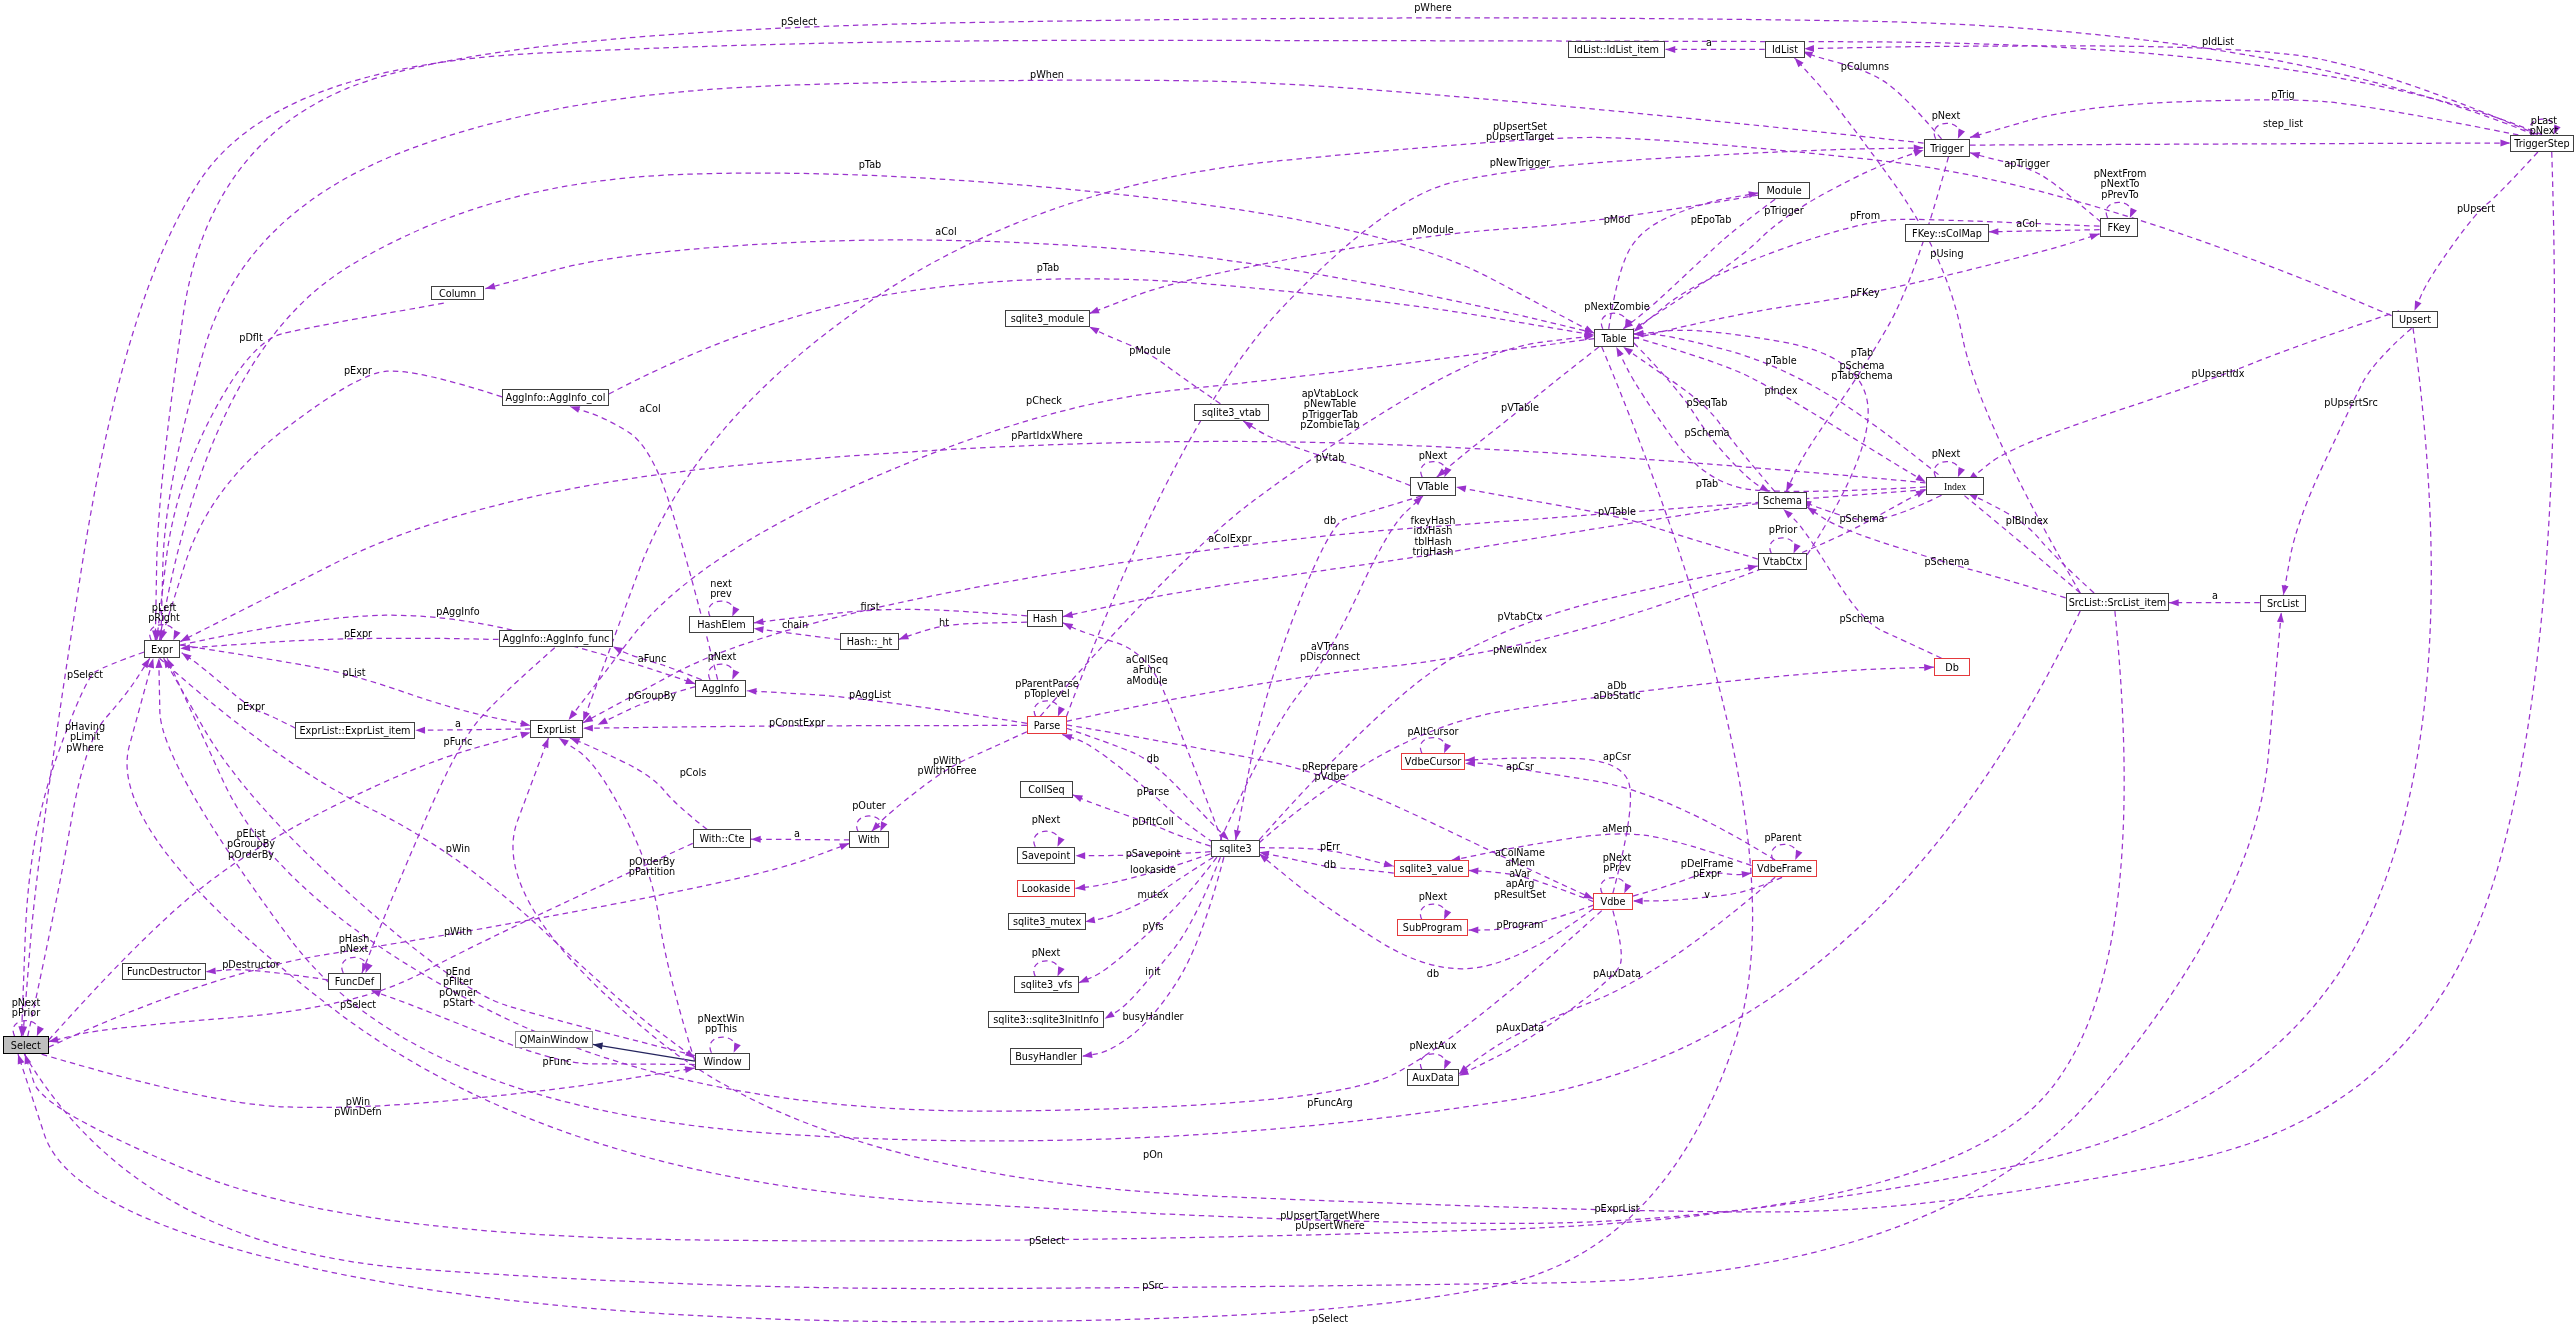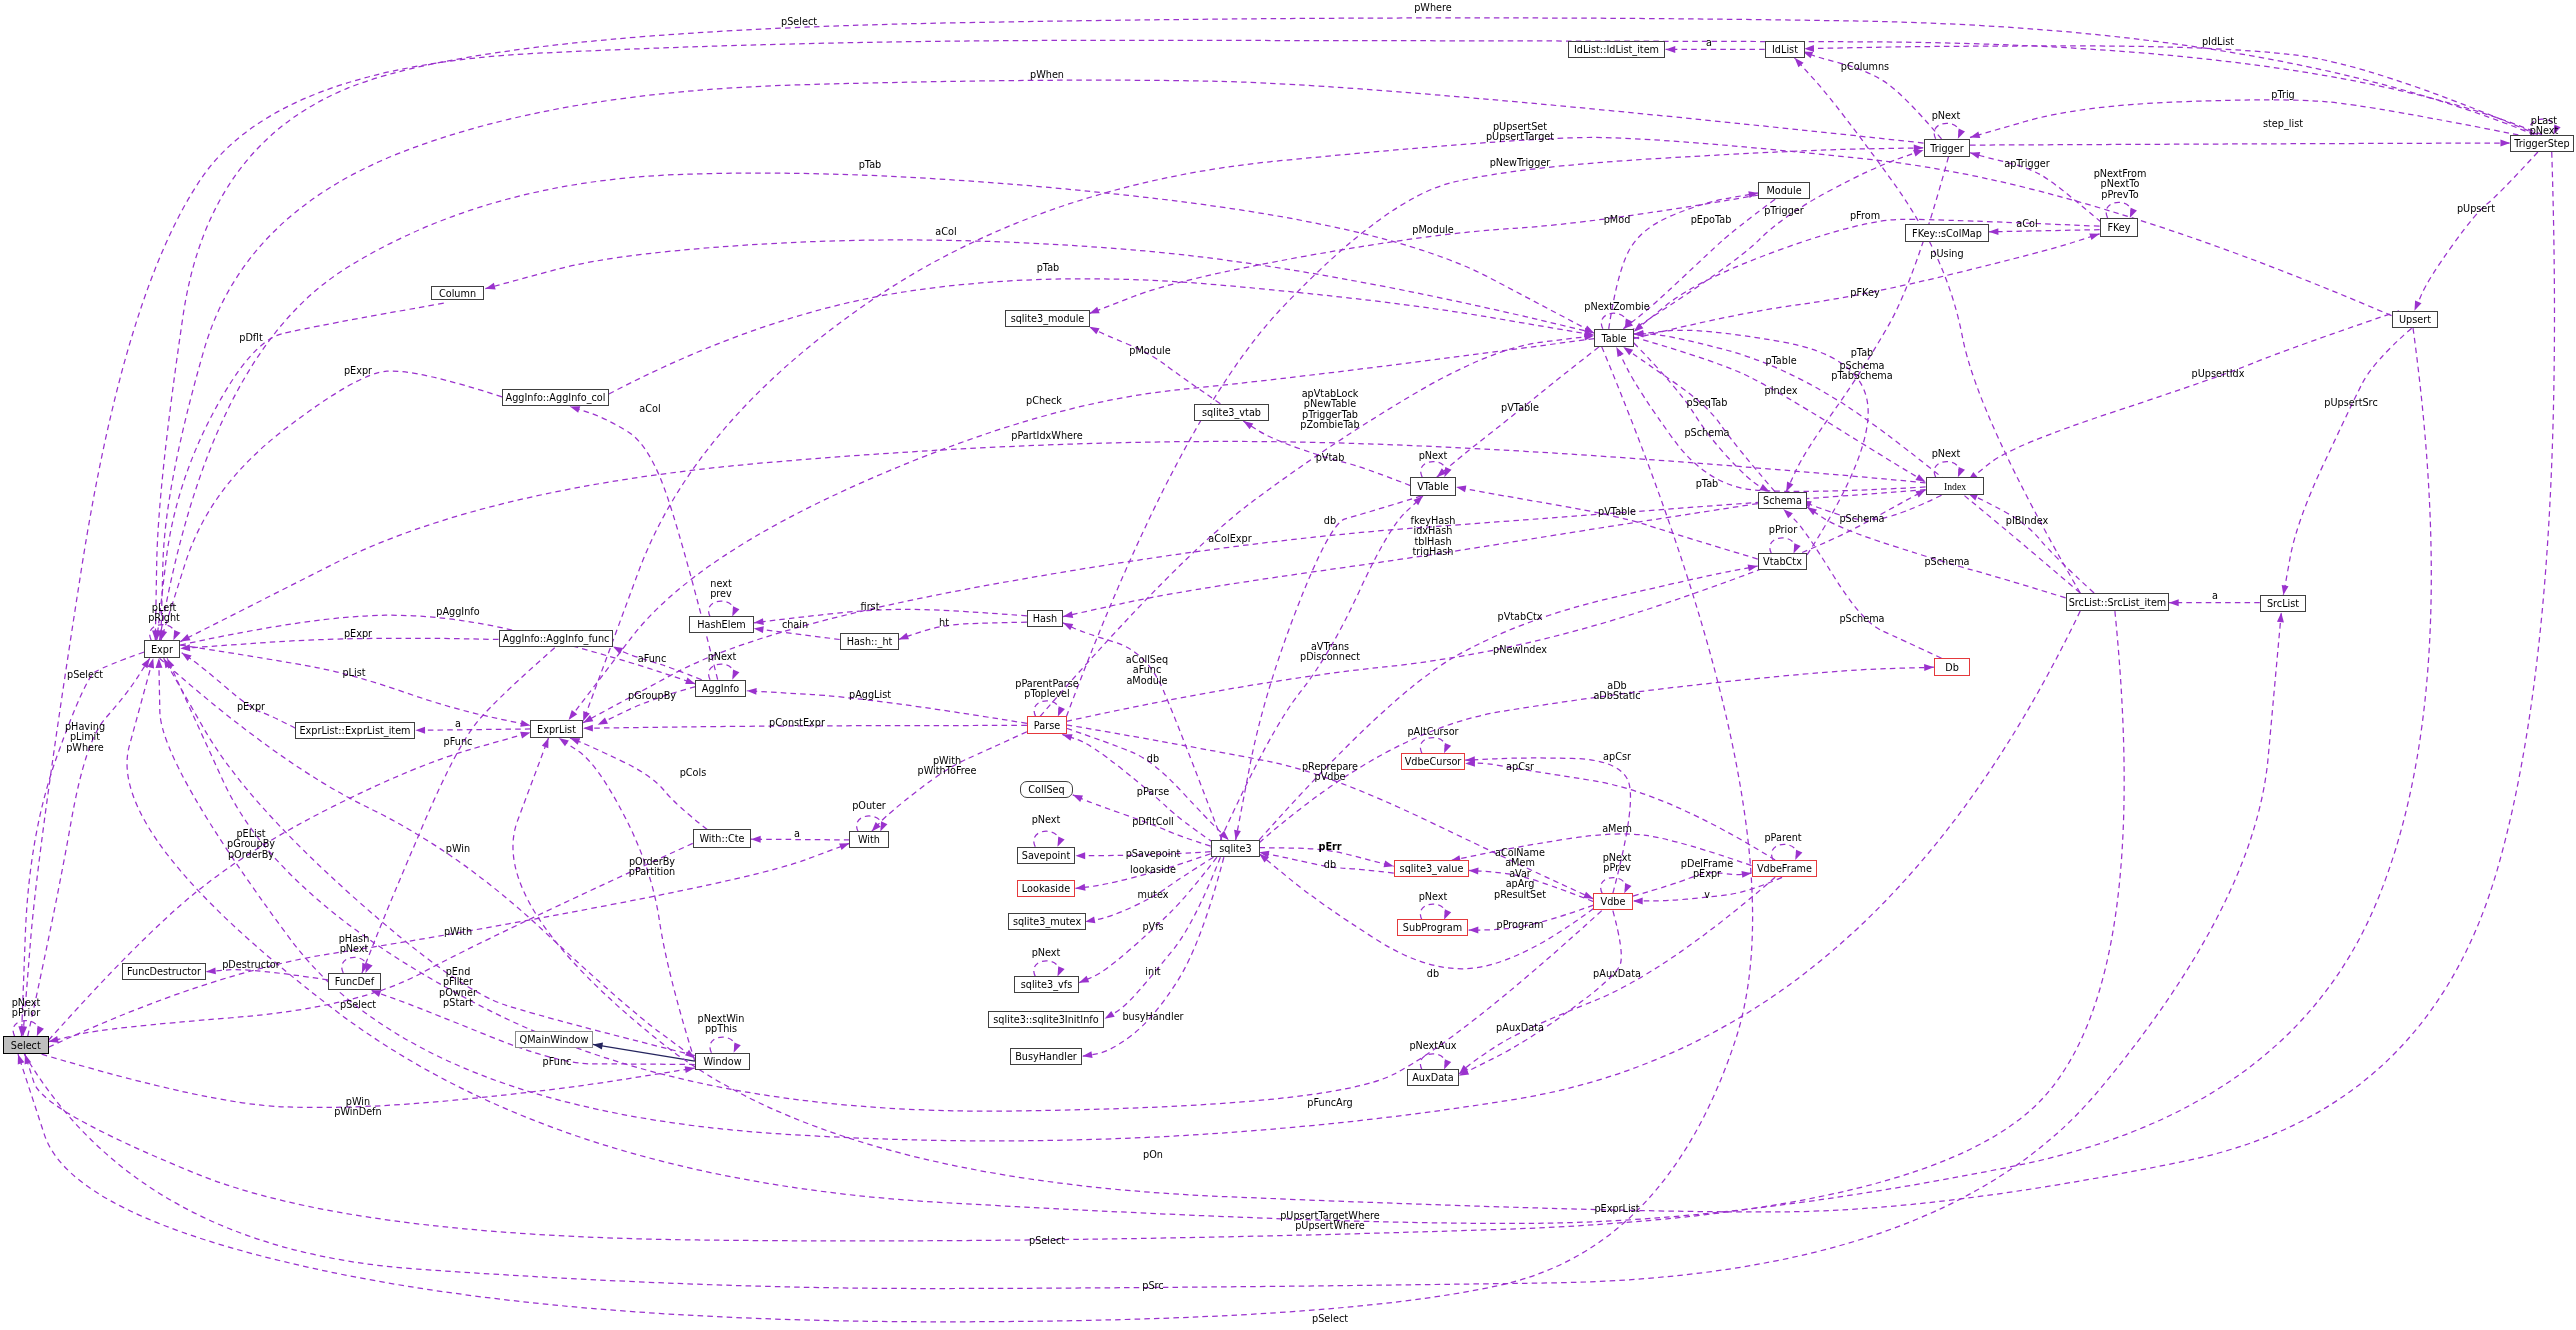--- a/index.html
+++ b/index.html
@@ -312,21 +312,21 @@
       <div class="node" style="left: 1027px; top: 610px; width: 36px; height: 17.3px;">Hash</div>
       <div class="node" style="left: 144px; top: 640px; width: 36px; height: 18px;">Expr</div>
       <div class="node" style="left: 499px; top: 630px; width: 114px; height: 17.3px;">AggInfo::AggInfo_func</div>
       <div class="node red" style="left: 1934px; top: 658px; width: 36px; height: 18px;">Db</div>
       <div class="node" style="left: 295px; top: 722px; width: 120px; height: 17.3px;">ExprList::ExprList_item</div>
       <div class="node" style="left: 530px; top: 720px; width: 53px; height: 18px;">ExprList</div>
       <div class="node" style="left: 695px; top: 680px; width: 51px; height: 17.3px;">AggInfo</div>
       <div class="node red" style="left: 1027px; top: 716px; width: 40px; height: 18px;">Parse</div>
       <div class="node" style="left: 693px; top: 829px; width: 58px; height: 19px;">With::Cte</div>
       <div class="node" style="left: 849px; top: 831px; width: 40px; height: 17.3px;">With</div>
-      <div class="node" style="left: 1020px; top: 781px; width: 53px; height: 17.3px; border-radius: 7px;">CollSeq</div>
+      <div class="node" style="left: 1020px; top: 781px; width: 53px; height: 17.3px;">CollSeq</div>
       <div class="node" style="left: 1017px; top: 847px; width: 58px; height: 17.3px;">Savepoint</div>
       <div class="node red" style="left: 1017px; top: 880px; width: 58px; height: 17.3px;">Lookaside</div>
       <div class="node" style="left: 1008px; top: 913px; width: 78px; height: 17.3px;">sqlite3_mutex</div>
       <div class="node" style="left: 1014px; top: 976px; width: 65px; height: 17.3px;">sqlite3_vfs</div>
       <div class="node" style="left: 1211px; top: 840px; width: 49px; height: 17.3px;">sqlite3</div>
       <div class="node" style="left: 988px; top: 1011px; width: 116px; height: 17.3px;">sqlite3::sqlite3InitInfo</div>
       <div class="node" style="left: 1010px; top: 1048px; width: 72px; height: 17.3px;">BusyHandler</div>
       <div class="node red" style="left: 1401px; top: 753px; width: 64px; height: 17.3px;">VdbeCursor</div>
       <div class="node red" style="left: 1394px; top: 860px; width: 75px; height: 17.3px;">sqlite3_value</div>
       <div class="node red" style="left: 1397px; top: 919px; width: 71px; height: 17.3px;">SubProgram</div>
@@ -472,21 +472,21 @@
       <div class="elabel" style="left: 1520px; top: 767px;">apCsr</div>
       <div class="elabel" style="left: 1433px; top: 732px;">pAltCursor</div>
       <div class="elabel" style="left: 1330px; top: 772px;">pReprepare
 pVdbe</div>
       <div class="elabel" style="left: 1617px; top: 863px;">pNext
 pPrev</div>
       <div class="elabel" style="left: 1707px; top: 895px;">v</div>
       <div class="elabel" style="left: 1707px; top: 869px;">pDelFrame
 pExpr</div>
       <div class="elabel" style="left: 1783px; top: 838px;">pParent</div>
-      <div class="elabel" style="left: 1330px; top: 847px; font-weight: bold;">pErr</div>
+      <div class="elabel" style="left: 1330px; top: 847px;">pErr</div>
       <div class="elabel" style="left: 1330px; top: 865px;">db</div>
       <div class="elabel" style="left: 1520px; top: 874px;">aColName
 aMem
 aVar
 apArg
 pResultSet</div>
       <div class="elabel" style="left: 1617px; top: 829px;">aMem</div>
       <div class="elabel" style="left: 1433px; top: 897px;">pNext</div>
       <div class="elabel" style="left: 1520px; top: 925px;">pProgram</div>
       <div class="elabel" style="left: 1433px; top: 974px;">db</div>

